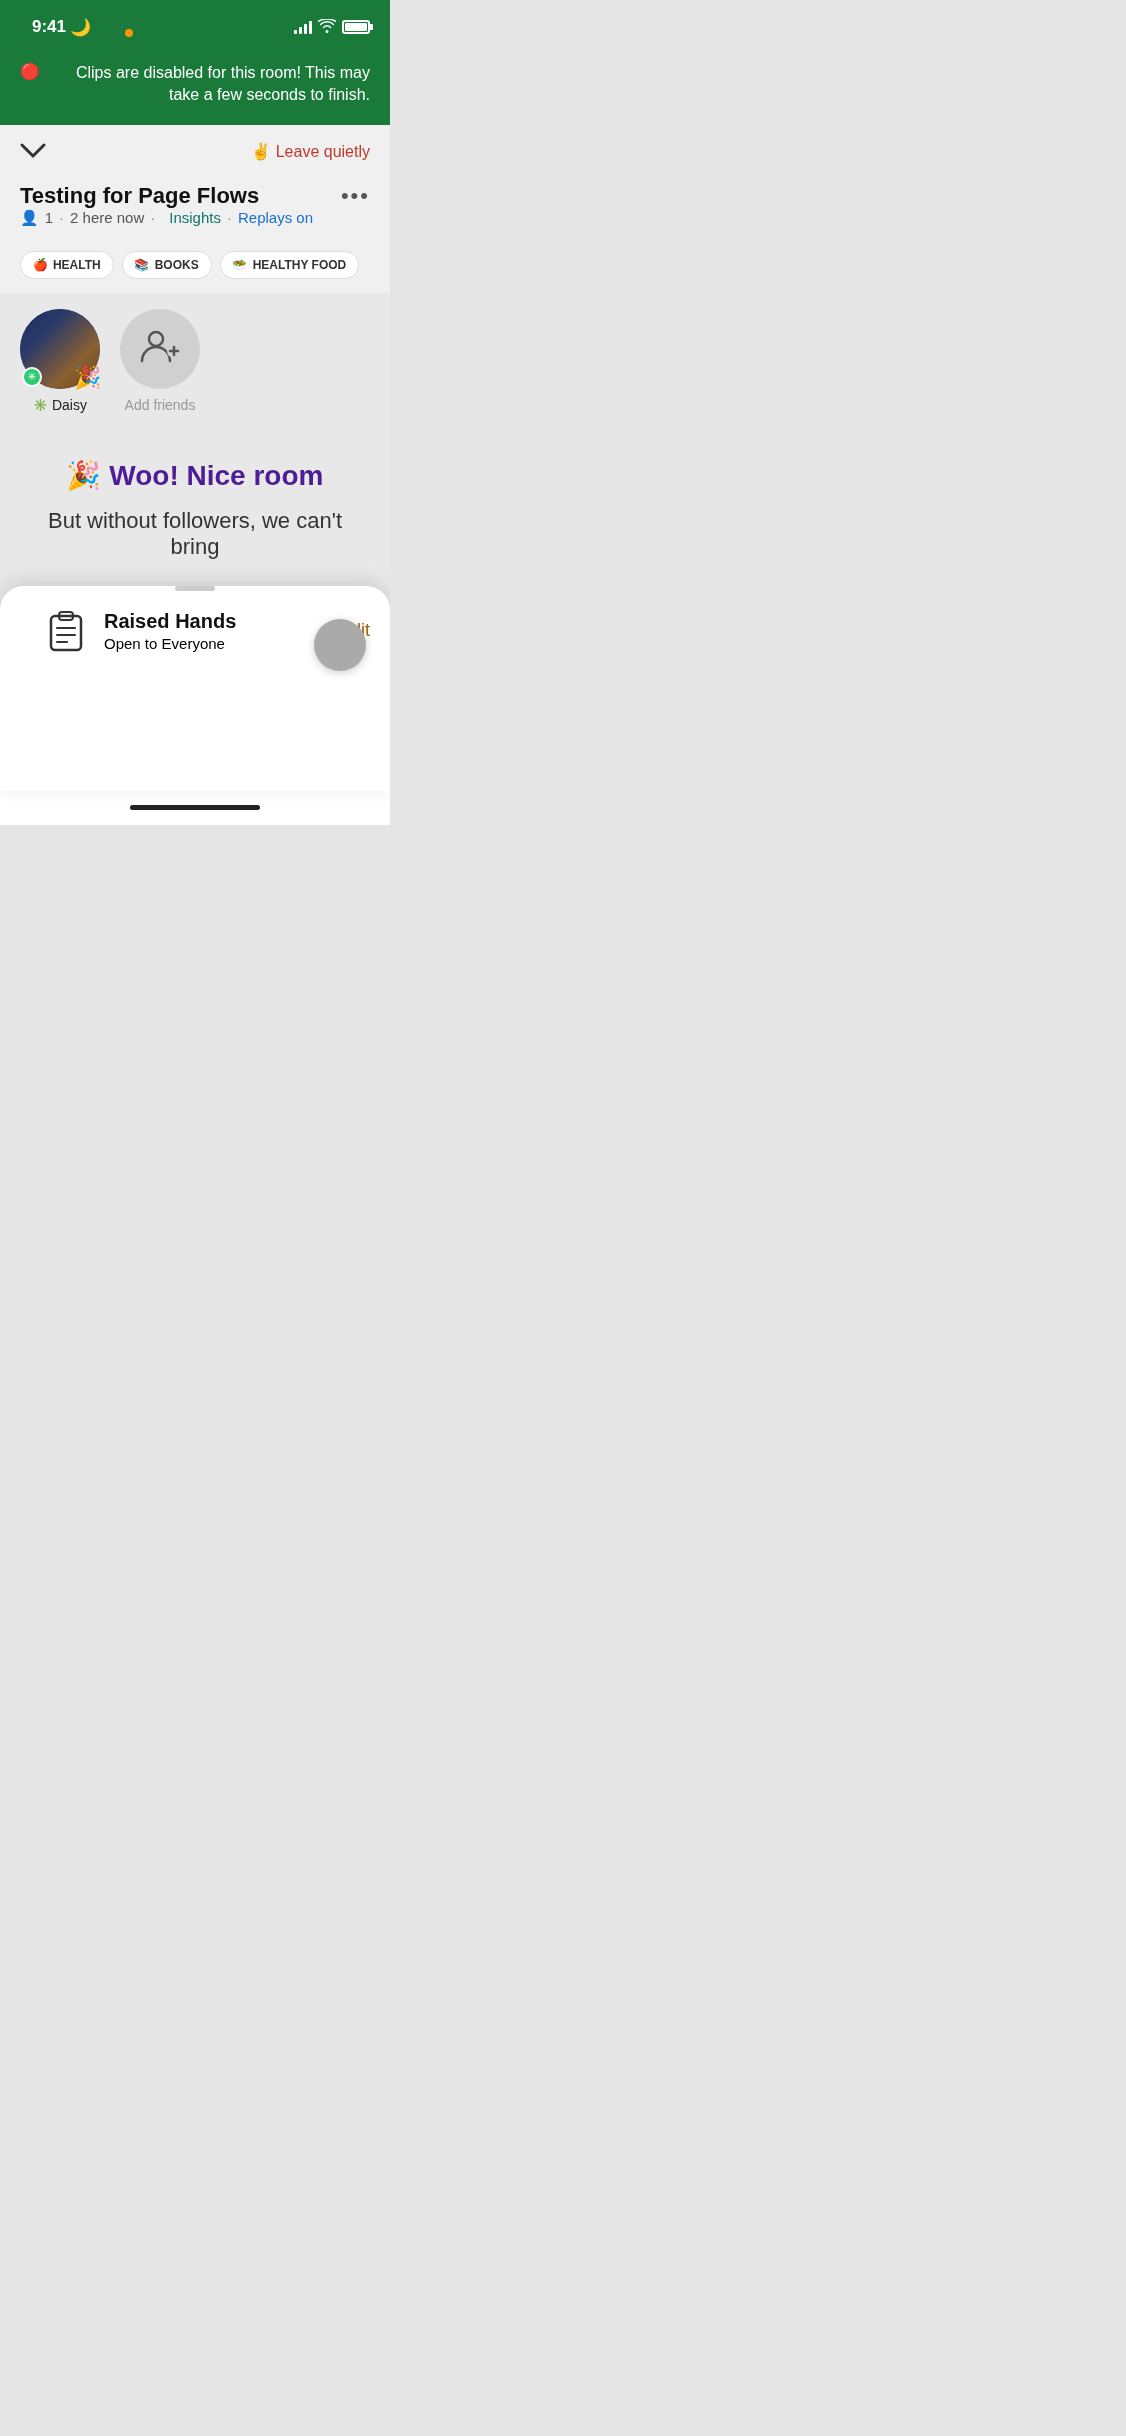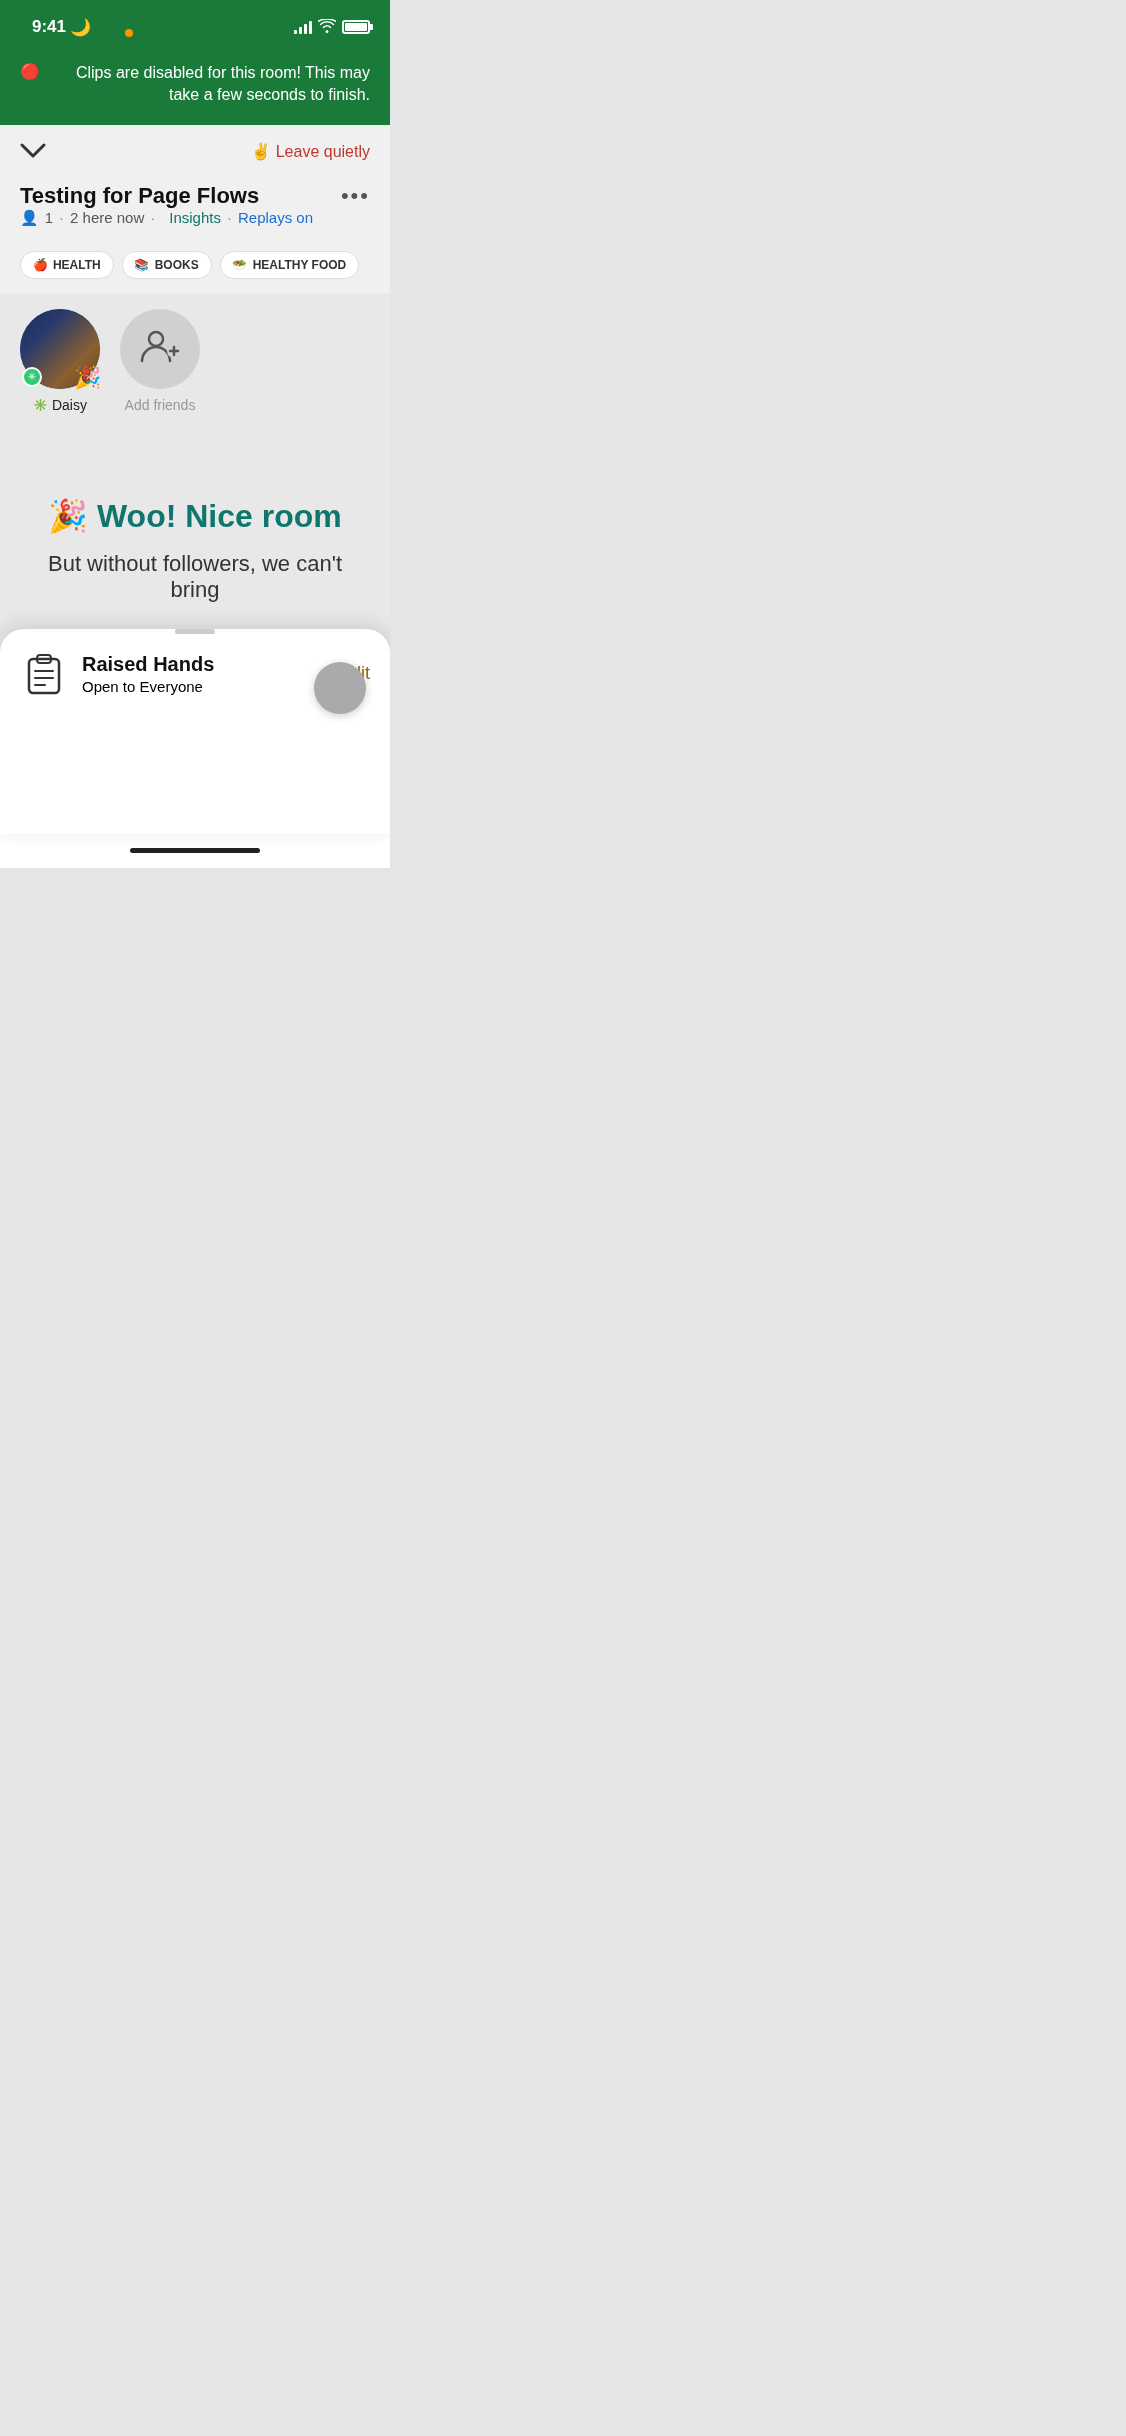--- a/index.html
+++ b/index.html
@@ -309,24 +309,23 @@
     }
 
     
     .celebration-area {
       background: #e8e8e8;
       padding: 30px 20px 16px 20px;
       text-align: center;
     }
 
     .celebration-text {
-      font-size: 32px;
+      font-size: 28px;
       font-weight: 700;
-      color: #0f766e;
-      margin-top: 38px;
+      color: #4c1d95;
     }
 
     .followers-text {
       font-size: 22px;
       color: #333;
       margin-top: 16px;
       padding: 0 20px;
     }
 
     
@@ -344,20 +343,21 @@
       background: #ccc;
       border-radius: 3px;
       margin: 10px auto 16px auto;
     }
 
     .sheet-header {
       display: flex;
       align-items: center;
       justify-content: space-between;
       padding: 0 20px 16px 20px;
+      margin-left: 22px;
     }
 
     .sheet-title-area {
       display: flex;
       align-items: center;
       gap: 14px;
     }
 
     .clipboard-icon {
       width: 48px;

